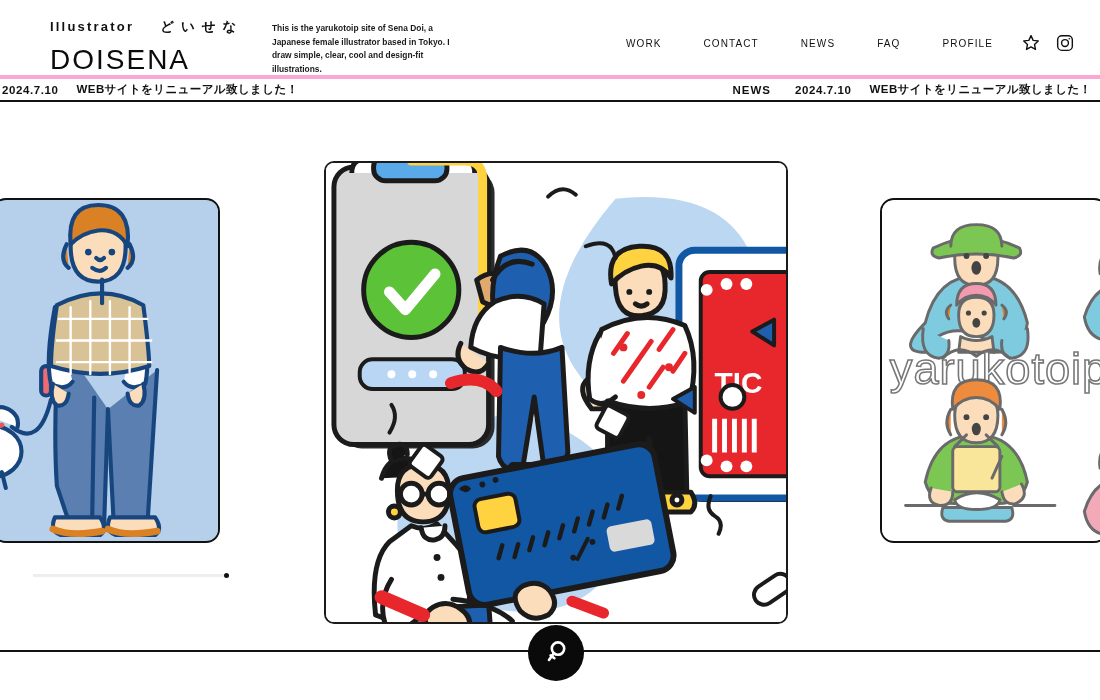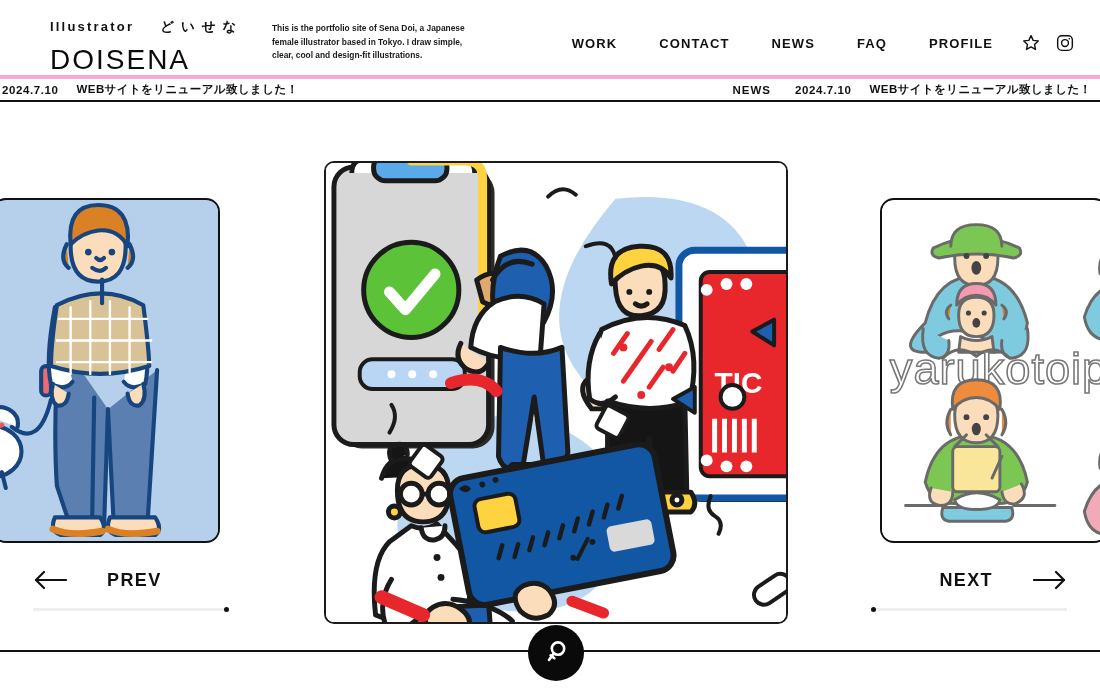--- a/index.html
+++ b/index.html
@@ -31,21 +31,21 @@
   }
   .tagline {
     position: absolute; left: 272px; top: 22px; width: 195px;
     font-size: 8.4px; font-weight: 700; line-height: 1.62; color: #1a1a1a;
   }
   .nav {
     position: absolute; right: 18px; top: 30px;
     display: flex; align-items: center; gap: 0;
   }
   .nav a {
-    font-size: 13px; font-weight: 700; letter-spacing: 1.1px;
+    font-size: 10px; font-weight: 400; letter-spacing: 1.1px;
     color: #111; text-decoration: none; padding: 4px 21px;
   }
   .nav .ico { display: flex; align-items: center; justify-content: center;
     width: 34px; height: 26px; }
   .nav .ico svg { display:block; }
 
   
   .ticker {
     position: absolute; top: 75px; left: 0; width: 1100px; height: 27px;
     border-top: 4px solid #f9a8d4; border-bottom: 2px solid #111;
@@ -115,21 +115,21 @@
   <header class="header">
 
     <div class="brand">
       <div class="brand-kicker">
         <span>Illustrator</span>
         <span class="jp">どいせな</span>
       </div>
       <div class="brand-word">DOISENA</div>
     </div>
 
-    <p class="tagline">This is the portfolio site of Sena Doi, a Japanese female illustrator based in Tokyo. I draw simple, clear, cool and design-fit illustrations.</p>
+    <p class="tagline">This is the yarukotoip site of Sena Doi, a Japanese female illustrator based in Tokyo. I draw simple, clear, cool and design-fit illustrations.</p>
 
     <nav class="nav">
       <a href="#">WORK</a>
       <a href="#">CONTACT</a>
       <a href="#">NEWS</a>
       <a href="#">FAQ</a>
       <a href="#">PROFILE</a>
 
       <span class="ico">
         <svg width="20" height="20" viewBox="0 0 24 24" fill="none" stroke="#111" stroke-width="1.7" stroke-linejoin="round" stroke-linecap="round">
@@ -398,48 +398,25 @@
 
           <path d="M206 316 q10 -34 40 -34 q30 0 40 34 q-4 24 -26 24 h-28 q-22 0 -26 -24z" fill="#f2a9b8"></path>
           <path d="M224 274 q0 -20 22 -20 q22 0 22 20 q0 26 -22 26 q-22 0 -22 -26z" fill="#fbddbc"></path>
           <path d="M222 272 q-4 -26 24 -26 q28 0 24 26 q-10 -10 -24 -10 q-14 0 -24 10z" fill="#caa07c"></path>
           <circle cx="236" cy="280" r="2.8" fill="#444" stroke="none"></circle>
         </g>
       </svg>
     </div>
 
     <div class="ctrl ctrl-prev">
-      <div class="ctrl-row">
-        <span class="arrow">
-          <svg width="34" height="20" viewBox="0 0 34 20" fill="none" stroke="#111" stroke-width="2.2" stroke-linecap="round" stroke-linejoin="round">
-            <path d="M33 10 H3"></path>
-              <path d="M11 2 L3 10 L11 18"></path>
-          </svg>
-        </span>
-        <span class="ctrl-label">PREV</span>
-      </div>
       <div class="bar">
         <span class="dot"></span>
       </div>
     </div>
 
-    <div class="ctrl ctrl-next">
-      <div class="ctrl-row">
-        <span class="ctrl-label">NEXT</span>
-        <span class="arrow">
-          <svg width="34" height="20" viewBox="0 0 34 20" fill="none" stroke="#111" stroke-width="2.2" stroke-linecap="round" stroke-linejoin="round">
-            <path d="M1 10 H31"></path>
-              <path d="M23 2 L31 10 L23 18"></path>
-          </svg>
-        </span>
-      </div>
-      <div class="bar">
-        <span class="dot"></span>
-      </div>
-    </div>
 
   </div>
 
   <div class="rule"></div>
 
   <button class="search-btn">
     <span>
       <svg width="26" height="26" viewBox="0 0 26 26" fill="none" stroke="#ffffff" stroke-width="2.6" stroke-linecap="round">
         <circle cx="15" cy="9.6" r="6.2"></circle>
         <path d="M10.6 14.4 L6 21"></path>

